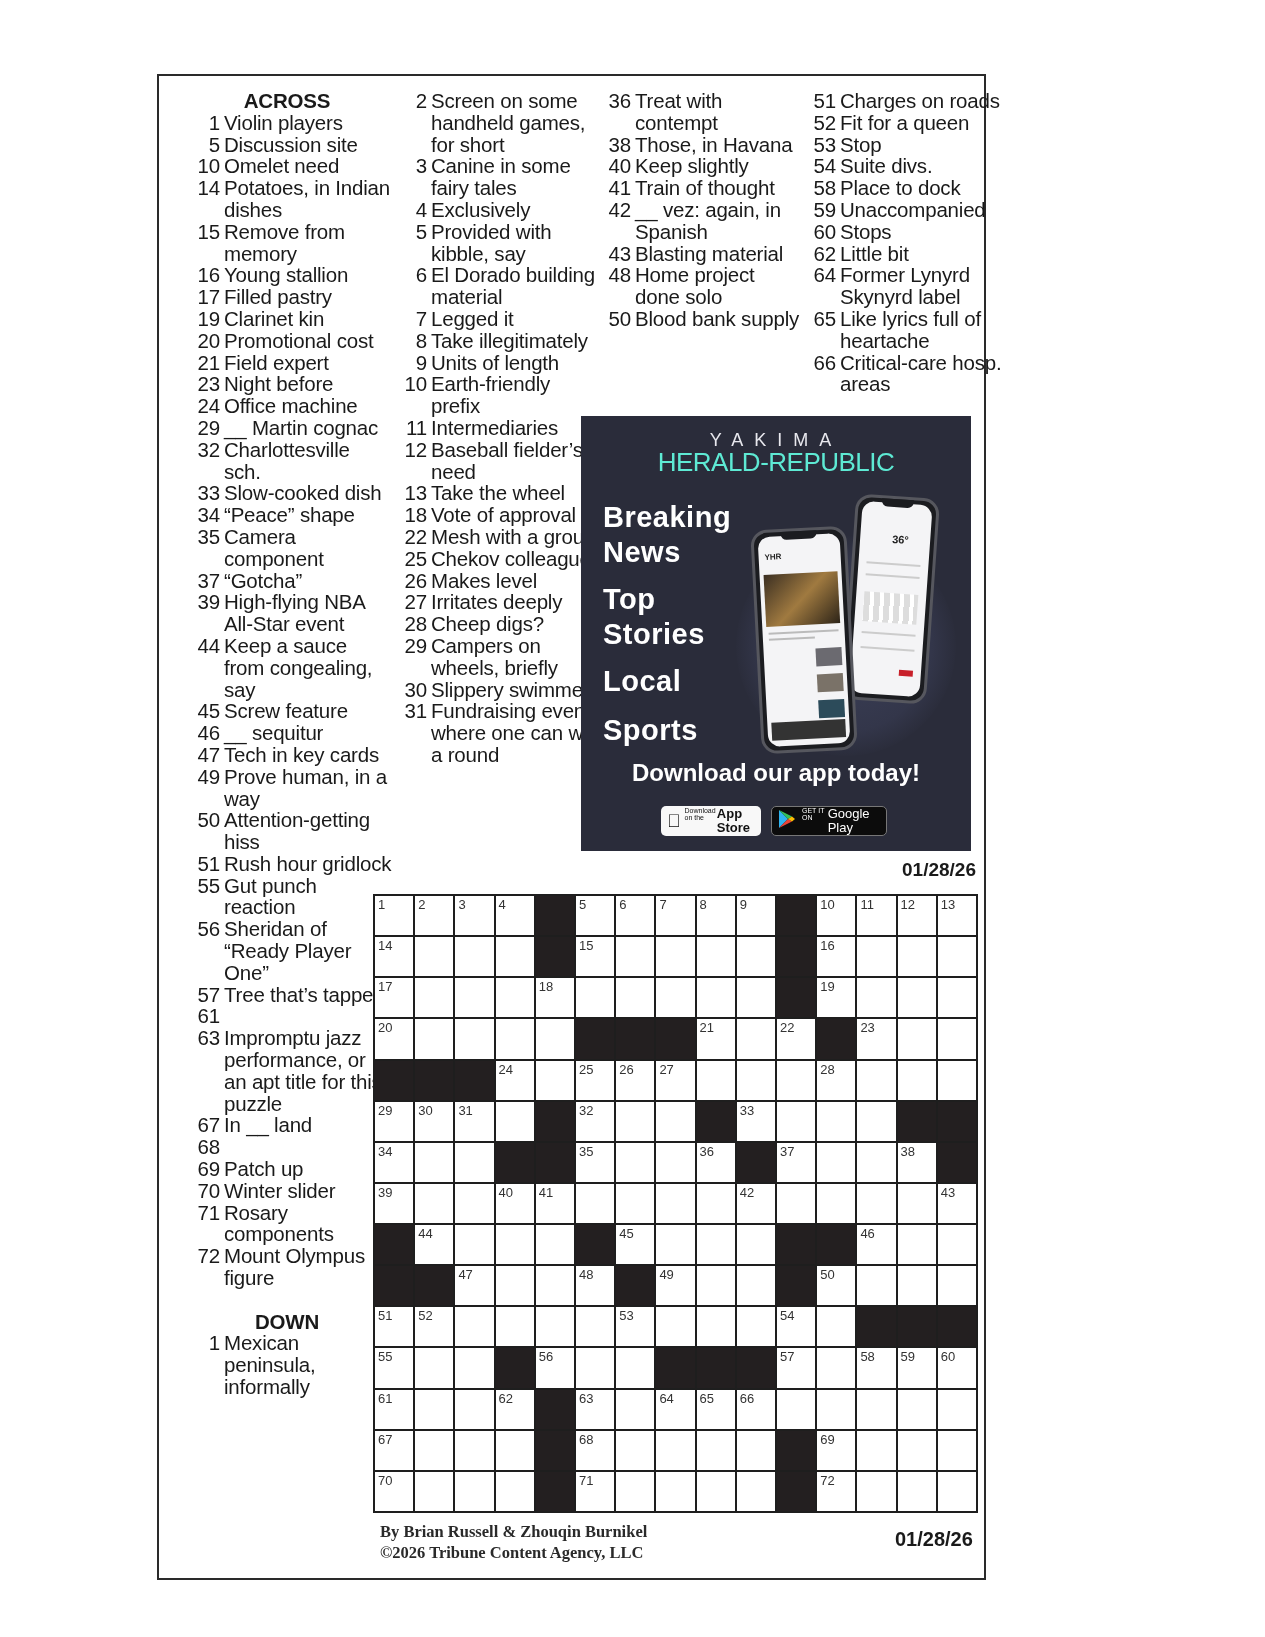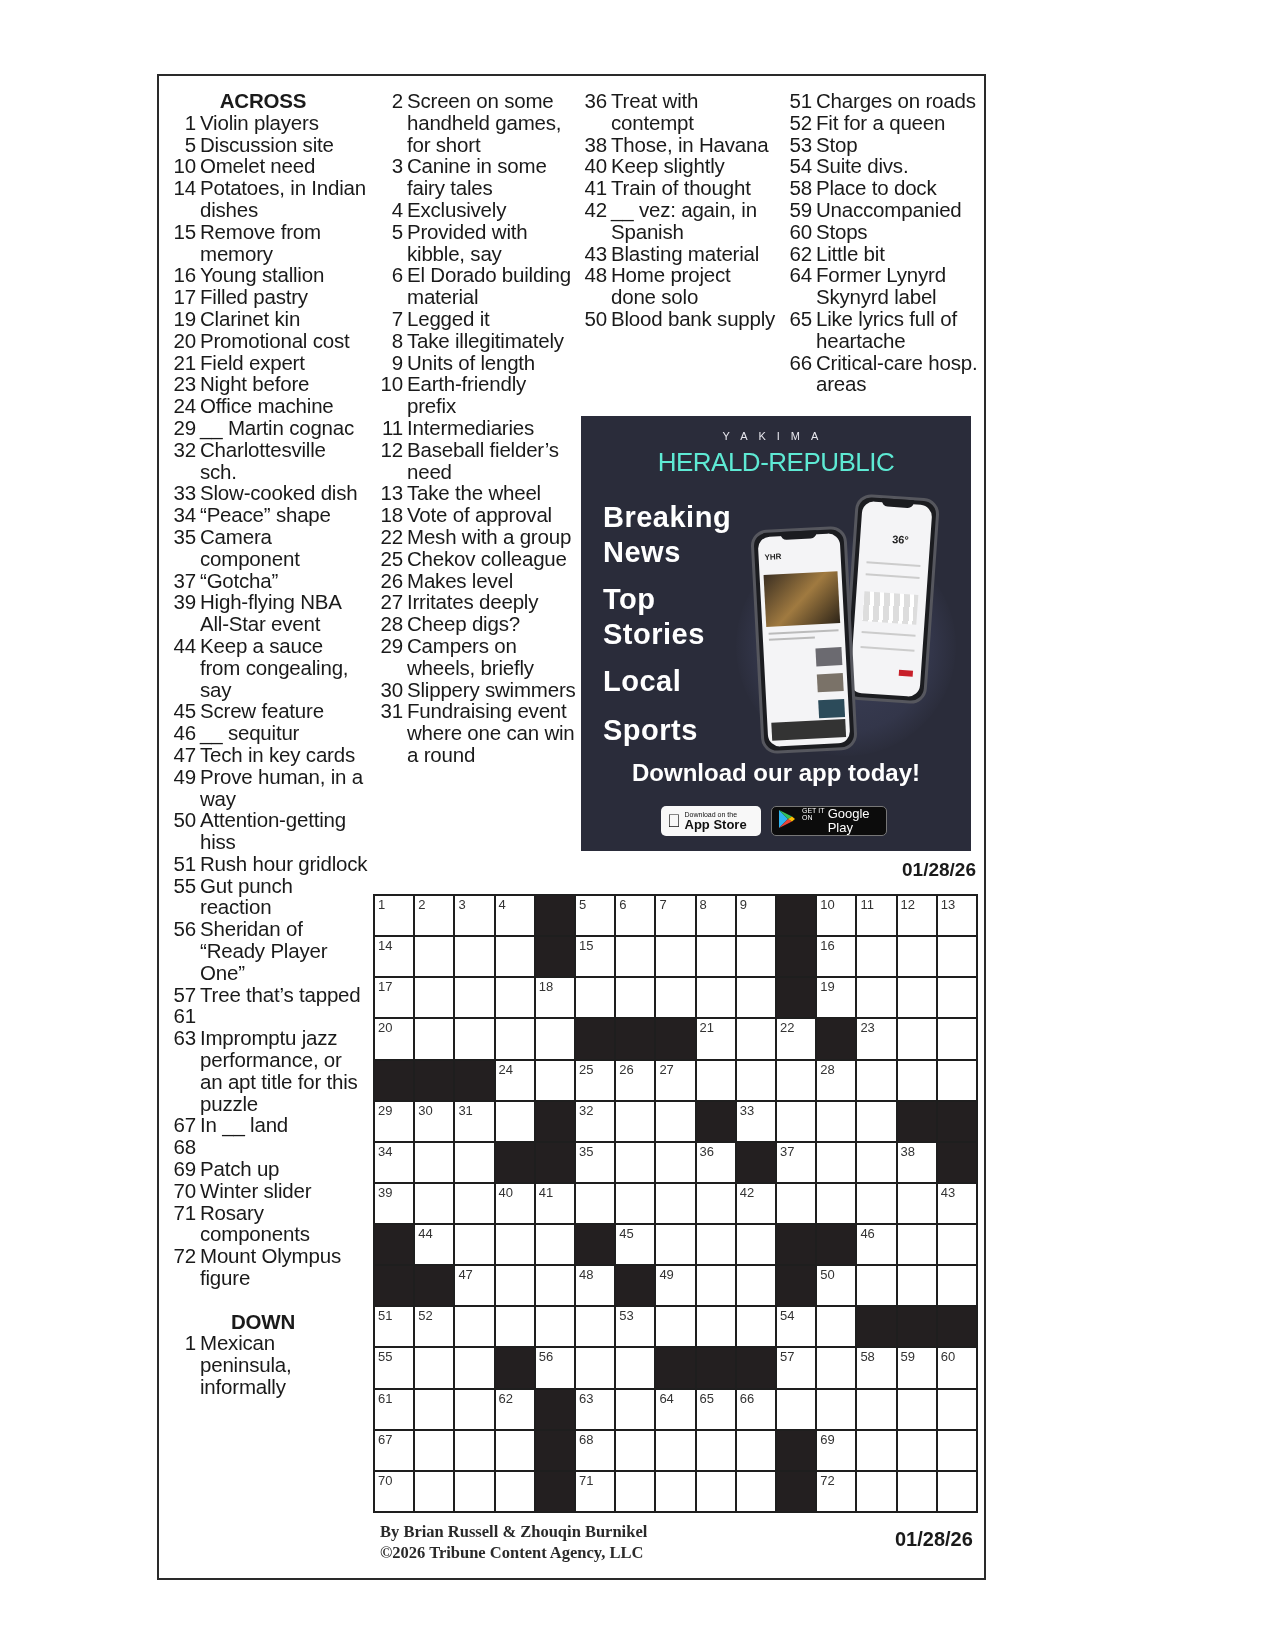--- a/index.html
+++ b/index.html
@@ -1,36 +1,36 @@
 <!DOCTYPE html>
 <html><head>
 <meta charset="utf-8">
 <style>
   html, body { margin:0; padding:0; background:#ffffff; }
   body { width:1265px; height:1637px; position:relative; overflow:hidden;
          font-family:"Liberation Sans", sans-serif; color:#1a1a1a; }
   .frame { position:absolute; left:157px; top:74px; width:829px; height:1506px;
            border:2px solid #2a2a2a; box-sizing:border-box; }
-  .col { position:absolute; font-size:20.5px; line-height:21.8px; letter-spacing:-0.2px; }
+  .col { position:absolute; font-size:20.5px; line-height:21.8px; letter-spacing:-0.2px;margin-left:24px; }
   .col1 { left:168px; top:90px; width:200px; }
   .col2 { left:376px; top:90px; width:200px; }
   .col3 { left:580px; top:90px; width:200px; }
   .col4 { left:785px; top:90px; width:200px; }
   .heading { font-weight:bold; text-align:center; font-size:20.5px; }
   .col1 .heading { width:190px; }
   .clue { display:flex; }
   .clue .num { flex:0 0 auto; text-align:right; width:28px; padding-right:4px; }
   .clue .txt { flex:1 1 auto; }
   .col2 .clue .num, .col3 .clue .num, .col4 .clue .num { width:27px; }
   .spacer { height:21.8px; }
 
   .ad { position:absolute; left:581px; top:416px; width:390px; height:435px;
         background:#2a2c3a; color:#fff; overflow:hidden; }
   .ad .brand-top { position:absolute; top:14px; left:0; width:100%; text-align:center;
-                   font-size:11px; letter-spacing:11px; color:#e8e8ee; }
+                   font-size:18px; letter-spacing:11px; color:#e8e8ee; }
   .ad .brand { position:absolute; top:31px; left:0; width:100%; text-align:center;
                font-size:26px; letter-spacing:-0.5px; color:#5eead4; }
   .ad .glow { position:absolute; left:155px; top:120px; width:220px; height:220px;
               border-radius:50%; background:radial-gradient(circle, #3c4058 0%, #33364a 55%, rgba(42,44,58,0) 72%); }
   .ad .tag { position:absolute; left:22px; font-size:29px; font-weight:bold; line-height:35px;
              letter-spacing:0.5px; color:#fff; }
   .phone { position:absolute; border-radius:16px; background:#1b1c20; border:3px solid #56575e; }
   .phone .screen { position:absolute; left:4px; top:4px; right:4px; bottom:4px; border-radius:12px;
                    background:#f4f4f6; overflow:hidden; }
   .phone .notch { position:absolute; top:0; left:50%; width:40%; height:8px; margin-left:-20%;
@@ -431,21 +431,21 @@
       <div style="position:absolute; top:166px; right:4px; width:26px; height:18px; background:#2c4b5a;"></div>
       <div style="position:absolute; bottom:6px; left:4px; right:4px; height:18px; background:#333;"></div>
     </div>
     <div class="notch"></div>
   </div>
 
   <div class="cta">Download our app today!</div>
 
   <div class="store-btn appstore">
     <span style="font-size:18px; margin-right:4px;"></span>
-    <span style="display:flex; flex-direction:column;">
+    <span style="display:flex; flex-direction:row;">
       <span class="small">Download on the</span>
       <span class="big">App Store</span>
     </span>
   </div>
   <div class="store-btn googleplay">
     <span style="margin-right:6px; display:inline-block;">
       <svg width="18" height="20" viewBox="0 0 18 20">
         <polygon points="1,1 10,10 1,19" fill="#2fb4f0"></polygon>
         <polygon points="1,1 14,7.5 10,10" fill="#34c05a"></polygon>
         <polygon points="1,19 14,12.5 10,10" fill="#ea4335"></polygon>

